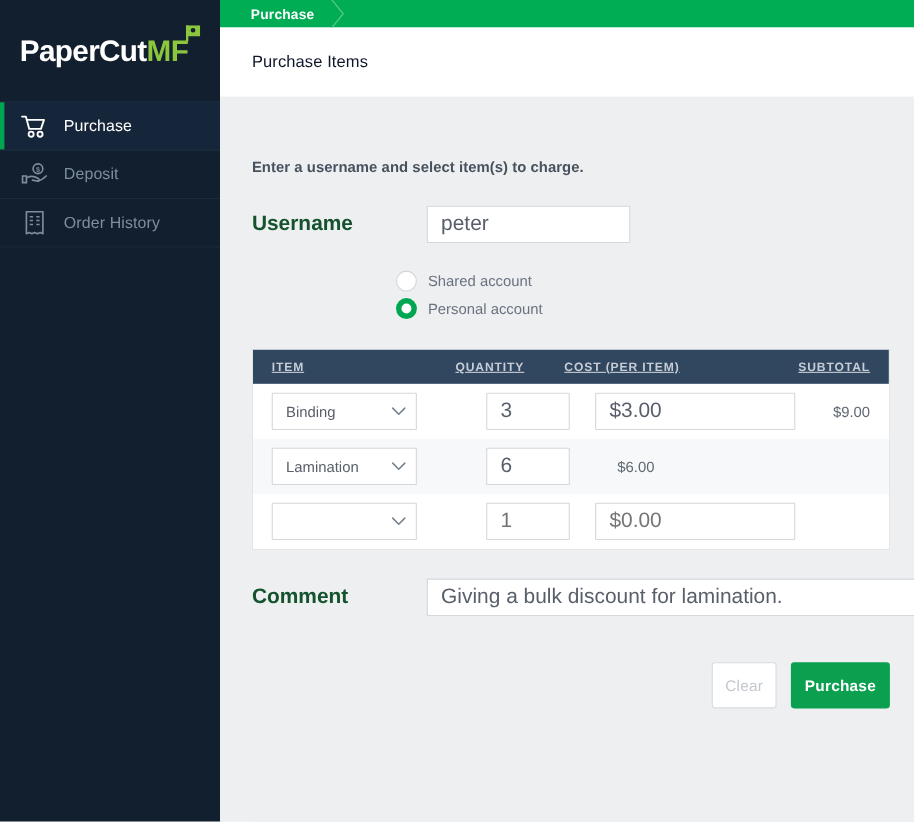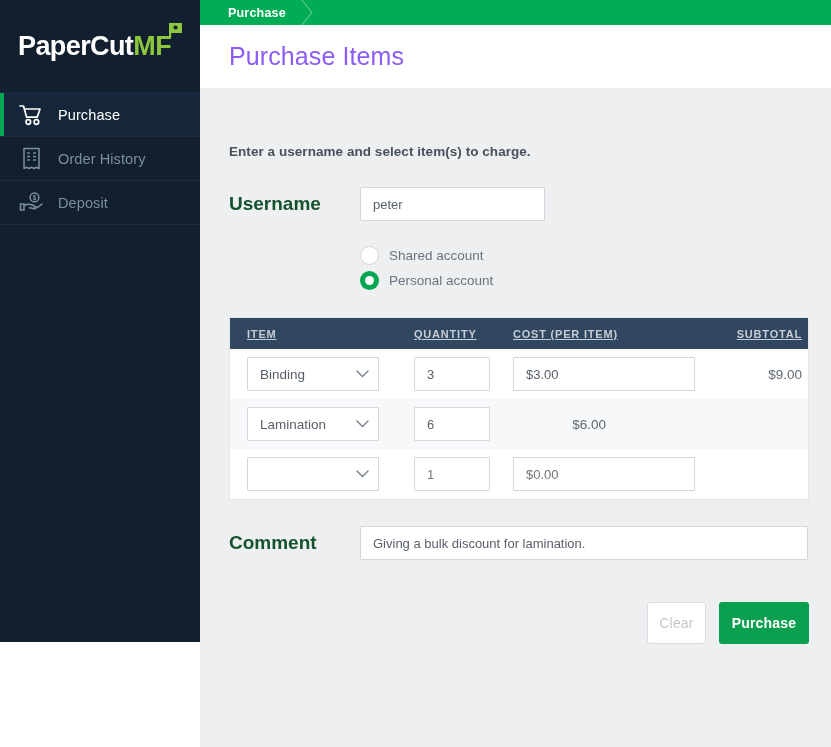--- a/index.html
+++ b/index.html
@@ -6,21 +6,21 @@
   html, body {
     width: 831px; height: 747px;
     font-family: "Liberation Sans", sans-serif;
     background: #ffffff;
     overflow: hidden;
   }
   .app { position: relative; width: 831px; height: 747px; display: flex; }
 
   
   .sidebar {
-    width: 200px; height: 642px;
+    width: 200px; height: 747px;
     background: #111f2e;
     flex: 0 0 200px;
     position: relative;
     z-index: 5;
   }
   .logo-area {
     height: 93px;
     display: flex; align-items: center;
     padding-left: 18px;
   }
@@ -100,22 +100,22 @@
   .crumb-sep svg { position: absolute; top: 0; left: 0; }
 
   .title-band {
     background: #ffffff;
     height: 63px;
     flex: 0 0 63px;
     display: flex; align-items: center;
     padding-left: 29px;
   }
   .page-title {
-    font-size: 25px;
-    color: #8b5cf6;
+    font-size: 15px;
+    color: #0f172a;
     font-weight: normal;
     letter-spacing: 0.1px;
   }
 
   .content {
     flex: 1 1 auto;
     background: #eeeff1;
     padding: 0 23px 0 29px;
     position: relative;
   }
@@ -136,25 +136,26 @@
     width: 131px;
     font-size: 19px;
     color: #14532d;
     font-weight: bold;
   }
   .text-input {
     height: 34px;
     border: 1px solid #d4d7dc;
     background: #ffffff;
     font-family: "Liberation Sans", sans-serif;
-    font-size: 13px;
+    font-size: 19px;
     color: #585f6b;
     padding: 0 12px;
     outline: none;
     border-radius: 1px;
+    margin-left: 28px;
   }
   #username-input { width: 185px; }
 
   .radios {
     margin-left: 131px;
     margin-top: 22px;
   }
   .radio-row {
     display: flex; align-items: center;
     height: 25px;
@@ -202,21 +203,21 @@
   .t-head .th {
     font-size: 11px;
     color: #c6cdd6;
     font-weight: bold;
     letter-spacing: 0.8px;
     text-decoration: underline;
   }
   .c-item     { width: 184px; padding-left: 17px; }
   .c-qty      { width: 99px; }
   .c-cost     { width: 196px; }
-  .c-subtotal { width: 99px; text-align: right; padding-right: 6px; }
+  .c-subtotal { width: 99px; text-align: right; padding-right: 17px; }
 
   .t-row {
     display: flex; align-items: center;
     height: 50px;
     background: #ffffff;
   }
   .t-row.alt { background: #f7f8f9; }
   .t-row .cell { display: flex; align-items: center; }
 
   .select-box {
@@ -323,50 +324,50 @@
 
       <div class="nav-item active">
         <span class="nav-icon">
           <svg width="24" height="22" viewBox="0 0 24 22">
             <path d="M1 2 H4.5 L7.6 13.2 H18.2 L21 5 H6" fill="none" stroke="#ffffff" stroke-width="1.7" stroke-linecap="round" stroke-linejoin="round"></path>
             <circle cx="9.3" cy="18" r="2.3" fill="none" stroke="#ffffff" stroke-width="1.7"></circle>
             <circle cx="17.4" cy="18" r="2.3" fill="none" stroke="#ffffff" stroke-width="1.7"></circle>
           </svg>
         </span>
         <span class="nav-label">Purchase</span>
+      </div>
+
+      <div class="nav-item">
+        <span class="nav-icon">
+          <svg width="25" height="22" viewBox="0 0 25 22">
+            <path d="M1.5 12 L1.5 18 L5 18 L5 12 Z" fill="none" stroke="#7e8e9e" stroke-width="1.5"></path>
+            <path d="M5.5 13.5 C9 11.5 13 12.5 15.5 14 C17.5 15.2 16.5 17 14.5 16.6 L10.5 15.8" fill="none" stroke="#7e8e9e" stroke-width="1.5" stroke-linecap="round"></path>
+            <path d="M14.8 16.6 C18 16.1 21 14 23 12" fill="none" stroke="#7e8e9e" stroke-width="1.5" stroke-linecap="round"></path>
+            <circle cx="15.5" cy="5.4" r="4.4" fill="none" stroke="#7e8e9e" stroke-width="1.5"></circle>
+            <text x="15.5" y="8" font-size="6.4" font-family="Liberation Sans, sans-serif" fill="#7e8e9e" text-anchor="middle" font-weight="bold">$</text>
+          </svg>
+        </span>
+        <span class="nav-label">Deposit</span>
       </div>
 
       <div class="nav-item">
         <span class="nav-icon">
           <svg width="19" height="23" viewBox="0 0 19 23">
             <path d="M2 1.5 H17 V21.5 L14.5 20.3 L12 21.5 L9.5 20.3 L7 21.5 L4.5 20.3 L2 21.5 Z" fill="none" stroke="#7e8e9e" stroke-width="1.5" stroke-linejoin="round"></path>
             <line x1="5" y1="6" x2="8" y2="6" stroke="#7e8e9e" stroke-width="1.4"></line>
             <line x1="5" y1="9.5" x2="8" y2="9.5" stroke="#7e8e9e" stroke-width="1.4"></line>
             <line x1="5" y1="13" x2="8" y2="13" stroke="#7e8e9e" stroke-width="1.4"></line>
             <line x1="11" y1="6" x2="14" y2="6" stroke="#7e8e9e" stroke-width="1.4"></line>
             <line x1="11" y1="9.5" x2="14" y2="9.5" stroke="#7e8e9e" stroke-width="1.4"></line>
             <line x1="11" y1="13" x2="14" y2="13" stroke="#7e8e9e" stroke-width="1.4"></line>
           </svg>
         </span>
         <span class="nav-label">Order History</span>
       </div>
 
-      <div class="nav-item">
-        <span class="nav-icon">
-          <svg width="25" height="22" viewBox="0 0 25 22">
-            <path d="M1.5 12 L1.5 18 L5 18 L5 12 Z" fill="none" stroke="#7e8e9e" stroke-width="1.5"></path>
-            <path d="M5.5 13.5 C9 11.5 13 12.5 15.5 14 C17.5 15.2 16.5 17 14.5 16.6 L10.5 15.8" fill="none" stroke="#7e8e9e" stroke-width="1.5" stroke-linecap="round"></path>
-            <path d="M14.8 16.6 C18 16.1 21 14 23 12" fill="none" stroke="#7e8e9e" stroke-width="1.5" stroke-linecap="round"></path>
-            <circle cx="15.5" cy="5.4" r="4.4" fill="none" stroke="#7e8e9e" stroke-width="1.5"></circle>
-            <text x="15.5" y="8" font-size="6.4" font-family="Liberation Sans, sans-serif" fill="#7e8e9e" text-anchor="middle" font-weight="bold">$</text>
-          </svg>
-        </span>
-        <span class="nav-label">Deposit</span>
-      </div>
-
     </div>
   </div>
 
   <div class="main">
 
     <div class="breadcrumb-bar">
       <span class="crumb">Purchase</span>
       <span class="crumb-sep">
         <svg width="14" height="25" viewBox="0 0 14 25">
           <path d="M1 -1 L12 12.5 L1 26" fill="none" stroke="#4fc98b" stroke-width="1.2"></path>

